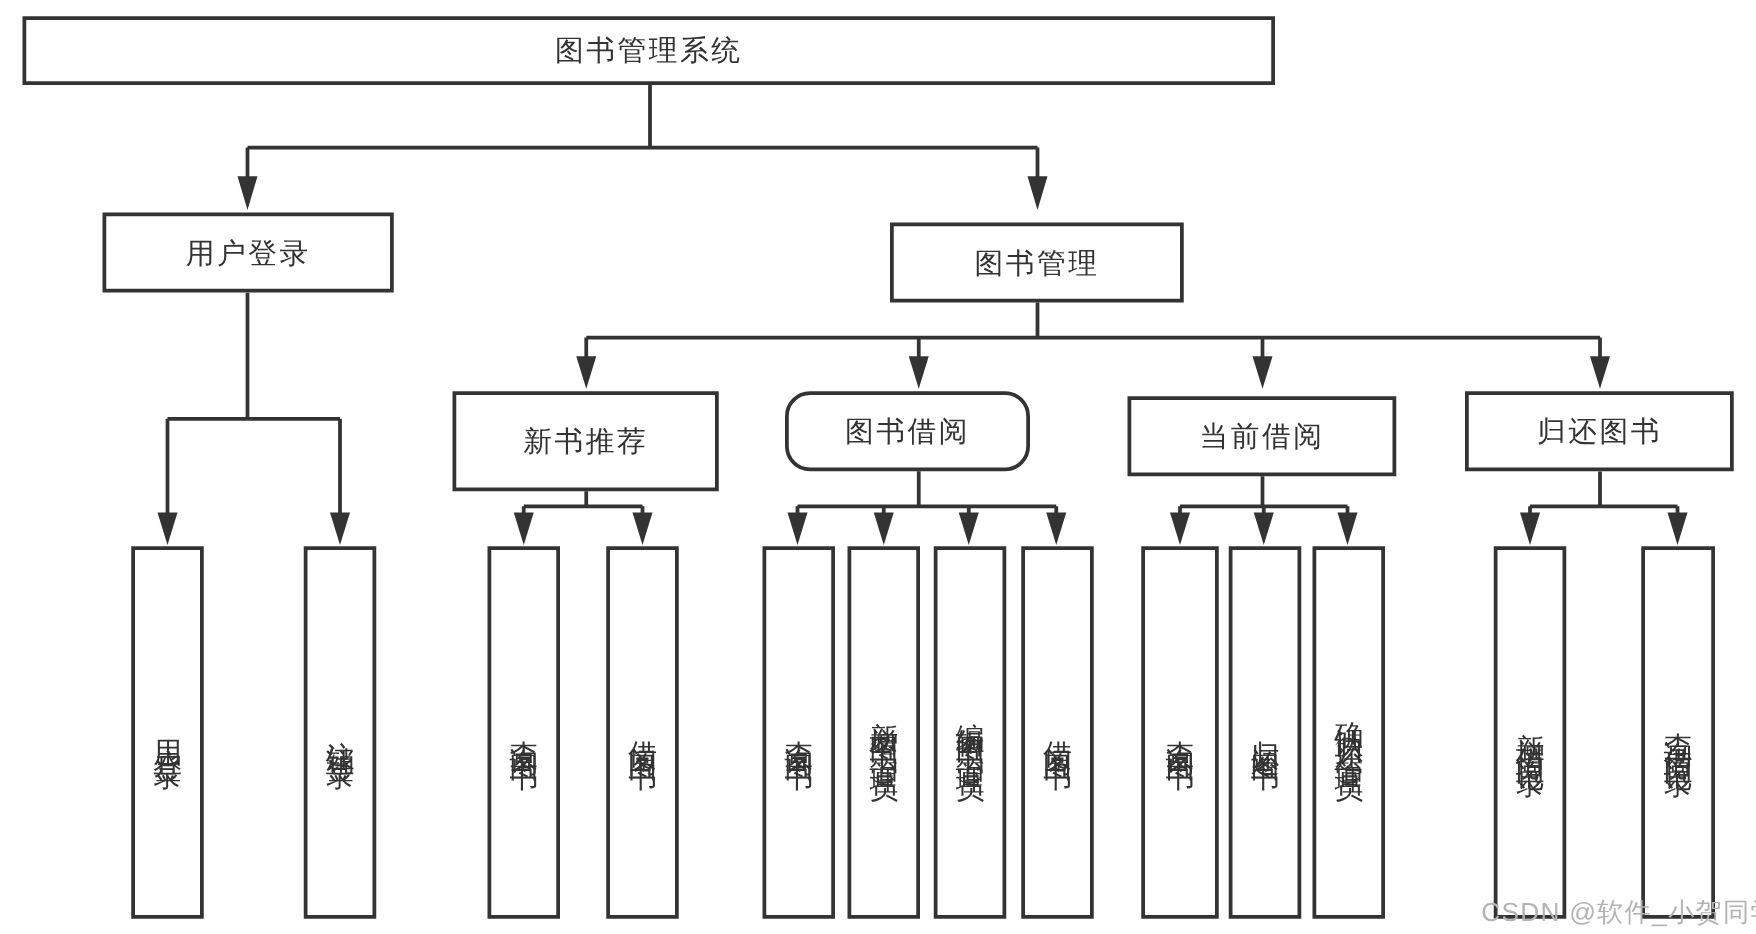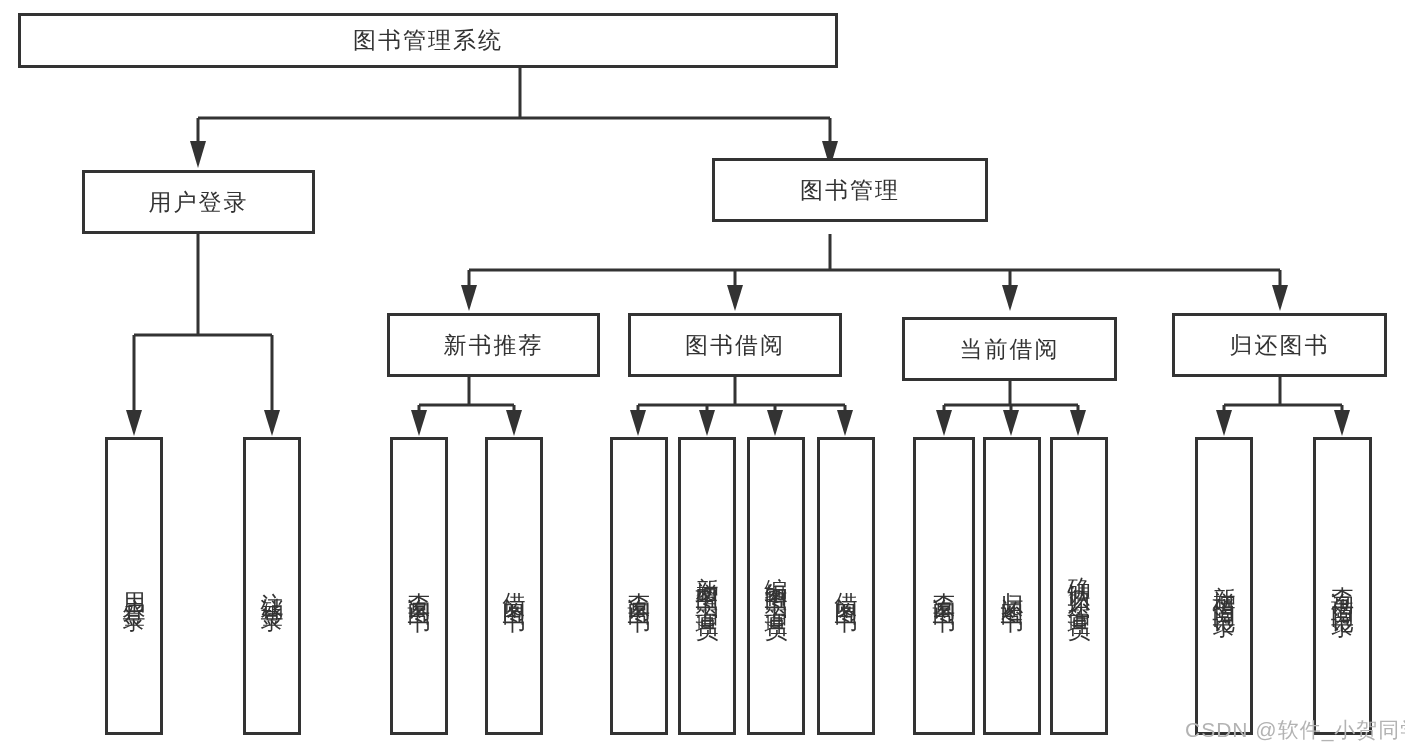--- a/index.html
+++ b/index.html
@@ -12,25 +12,25 @@
     position:absolute;box-sizing:border-box;background:#ffffff;
     border:3px solid #333333;color:#333333;
     display:flex;align-items:center;justify-content:center;
     line-height:1.25;
   }
   .h-node{font-size:23px;letter-spacing:2px;white-space:nowrap;}
   .v-node{
     writing-mode:vertical-rl;text-orientation:mixed;
     font-size:23px;letter-spacing:6px;line-height:1;
   }
-  .root-node   {left:18px;  top:13px;  width:820px;height:55px;}
+  .root-node   {left:18px;  top:13px;  width:1002px;height:55px;}
   .lvl2-a      {left:82px;  top:170px; width:233px; height:64px;}
-  .lvl2-b      {left:712px; top:158px; width:276px; height:64px;}
-  .lvl3-a      {left:362px; top:313px; width:213px; height:64px;margin-left:25px;}
-  .lvl3-b      {left:628px; top:313px; width:214px; height:64px;}
+  .lvl2-b      {left:712px; top:178px; width:235px; height:64px;}
+  .lvl3-a      {left:362px; top:313px; width:213px; height:80px;}
+  .lvl3-b      {left:628px; top:313px; width:196px; height:64px;border-radius:20px;}
   .lvl3-c      {left:902px; top:317px; width:215px; height:64px;}
   .lvl3-d      {left:1172px;top:313px; width:215px; height:64px;}
   .leaf{top:437px;width:58px;height:298px;}
   .leaf-1 {left:105px;}
   .leaf-2 {left:243px;}
   .leaf-3 {left:390px;}
   .leaf-4 {left:485px;}
   .leaf-5 {left:610px;}
   .leaf-6 {left:678px;}
   .leaf-7 {left:747px;}

